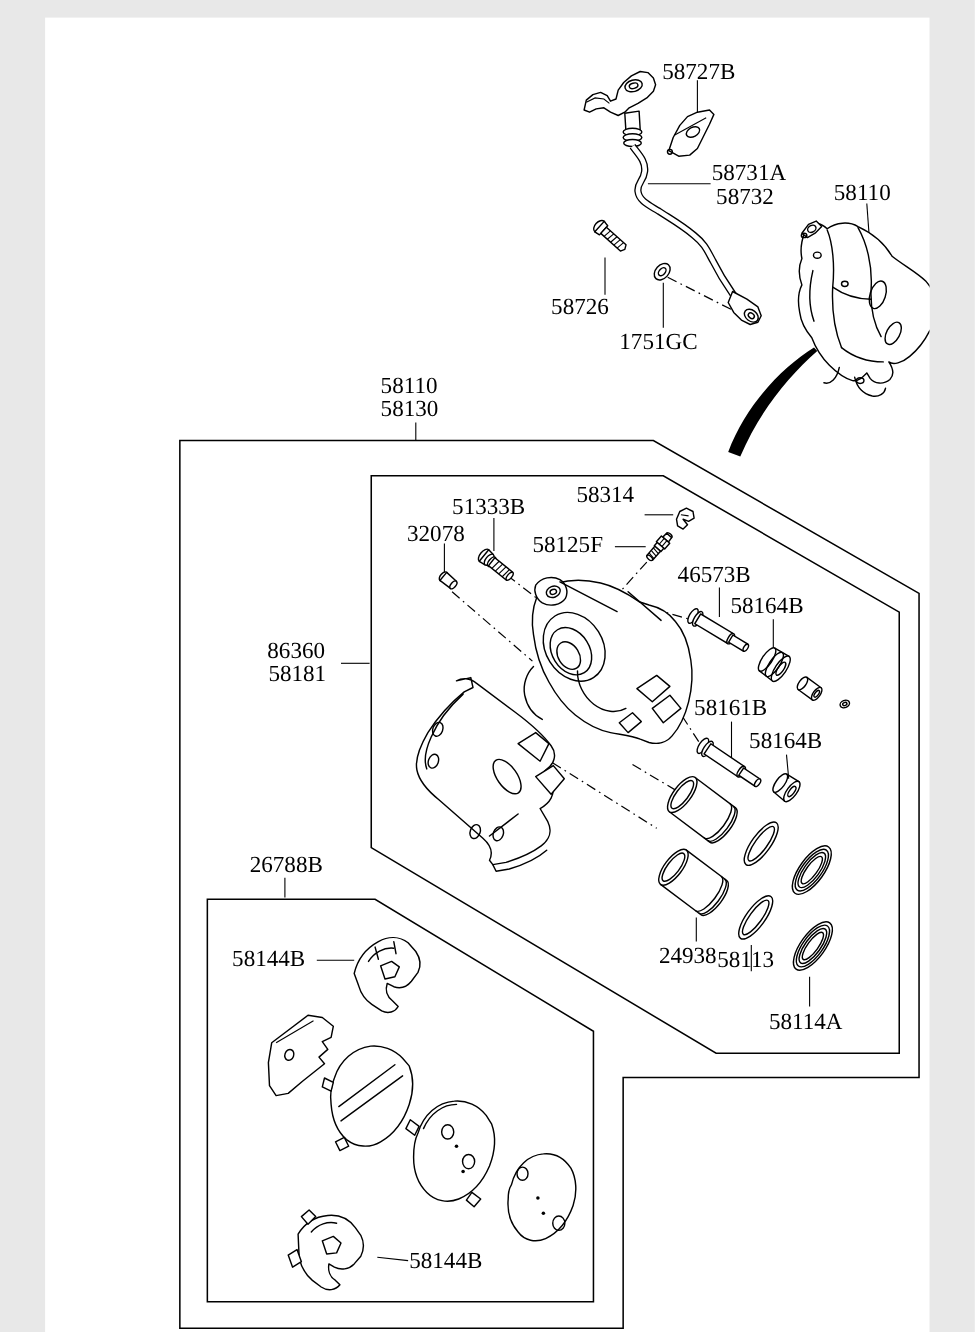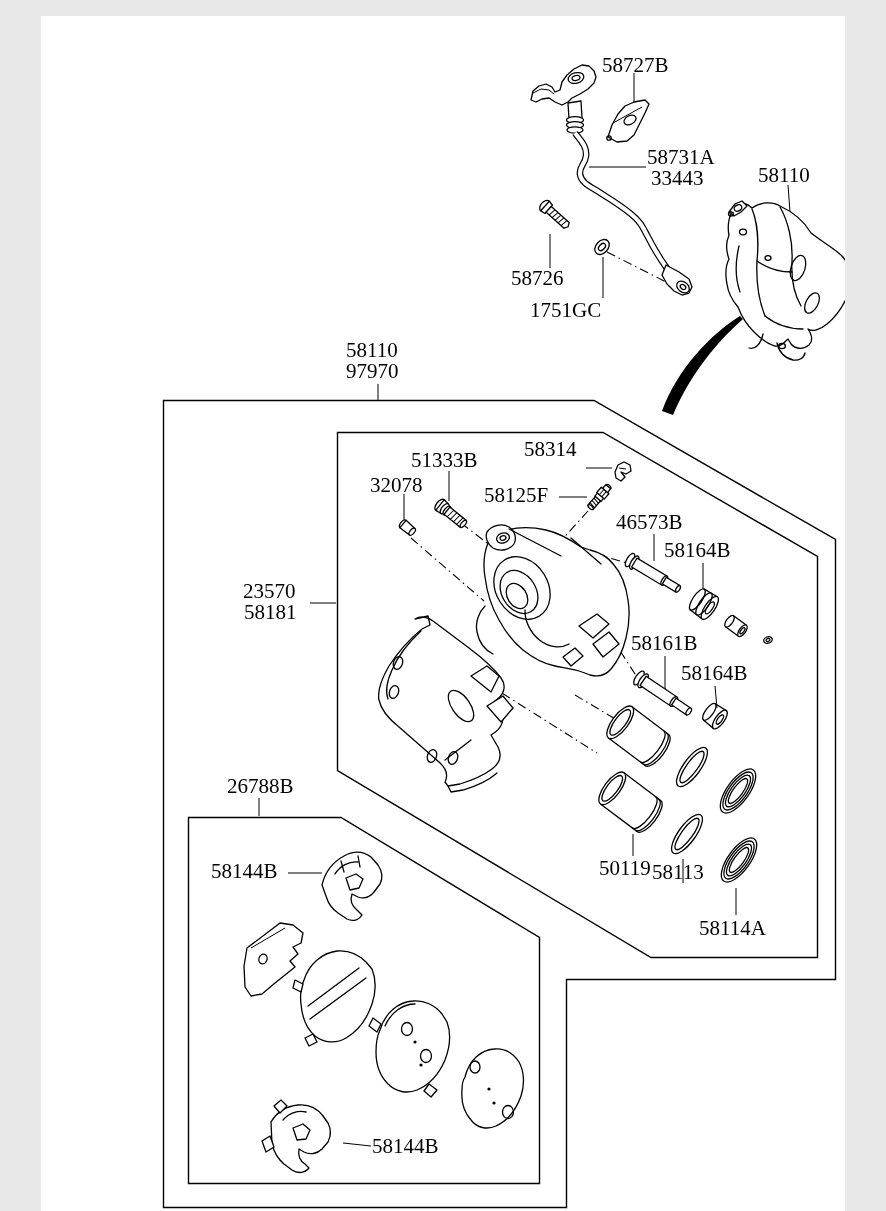--- a/index.html
+++ b/index.html
@@ -327,36 +327,36 @@
     <path class="fw" d="M230,1106 C236,1096 246,1090 257,1089 C267,1088 276,1092 282,1100 L287,1107 C290,1113 290,1120 287,1126 L281,1133 C276,1138 269,1139 263,1136 L258,1133 C257,1139 259,1145 264,1148 L268,1152 C264,1157 257,1158 251,1154 L243,1148 C237,1143 233,1136 231,1128 Z"></path>
     <path class="ln" d="M242,1104 C248,1097 257,1094 265,1096"></path>
     <path class="ln" d="M252,1112 L262,1108 L269,1114 L265,1123 L256,1124 Z"></path>
     <path class="fw" d="M229,1120 L221,1125 L225,1136 L233,1131 Z"></path>
     <path class="fw" d="M246,1090 L240,1084 L233,1090 L239,1097 Z"></path>
   </g>
 </svg>
 
 <div class="callout" style="left:561px;top:38px">58727B</div>
 <div class="callout" style="left:606px;top:130px">58731A</div>
-<div class="callout" style="left:610px;top:151px">33443</div>
+<div class="callout" style="left:610px;top:151px">58732</div>
 <div class="callout" style="left:717px;top:148px">58110</div>
-<div class="callout" style="left:470px;top:251px">58726</div>
-<div class="callout" style="left:489px;top:283px">1751GC</div>
+<div class="callout" style="left:460px;top:251px">58726</div>
+<div class="callout" style="left:522px;top:283px">1751GC</div>
 <div class="callout" style="left:305px;top:323px">58110</div>
-<div class="callout" style="left:305px;top:344px">97970</div>
+<div class="callout" style="left:305px;top:344px">58130</div>
 <div class="callout" style="left:370px;top:433px">51333B</div>
 <div class="callout" style="left:329px;top:458px">32078</div>
 <div class="callout" style="left:483px;top:422px">58314</div>
 <div class="callout" style="left:443px;top:468px">58125F</div>
 <div class="callout" style="left:575px;top:495px">46573B</div>
 <div class="callout" style="left:623px;top:523px">58164B</div>
-<div class="callout" style="left:202px;top:564px">23570</div>
+<div class="callout" style="left:202px;top:564px">86360</div>
 <div class="callout" style="left:203px;top:585px">58181</div>
 <div class="callout" style="left:590px;top:616px">58161B</div>
 <div class="callout" style="left:640px;top:646px">58164B</div>
-<div class="callout" style="left:558px;top:841px">50119</div>
+<div class="callout" style="left:558px;top:841px">24938</div>
 <div class="callout" style="left:611px;top:845px">58113</div>
 <div class="callout" style="left:658px;top:901px">58114A</div>
 <div class="callout" style="left:186px;top:759px">26788B</div>
 <div class="callout" style="left:170px;top:844px">58144B</div>
 <div class="callout" style="left:331px;top:1119px">58144B</div>
 
 </div>
 
 </body></html>

